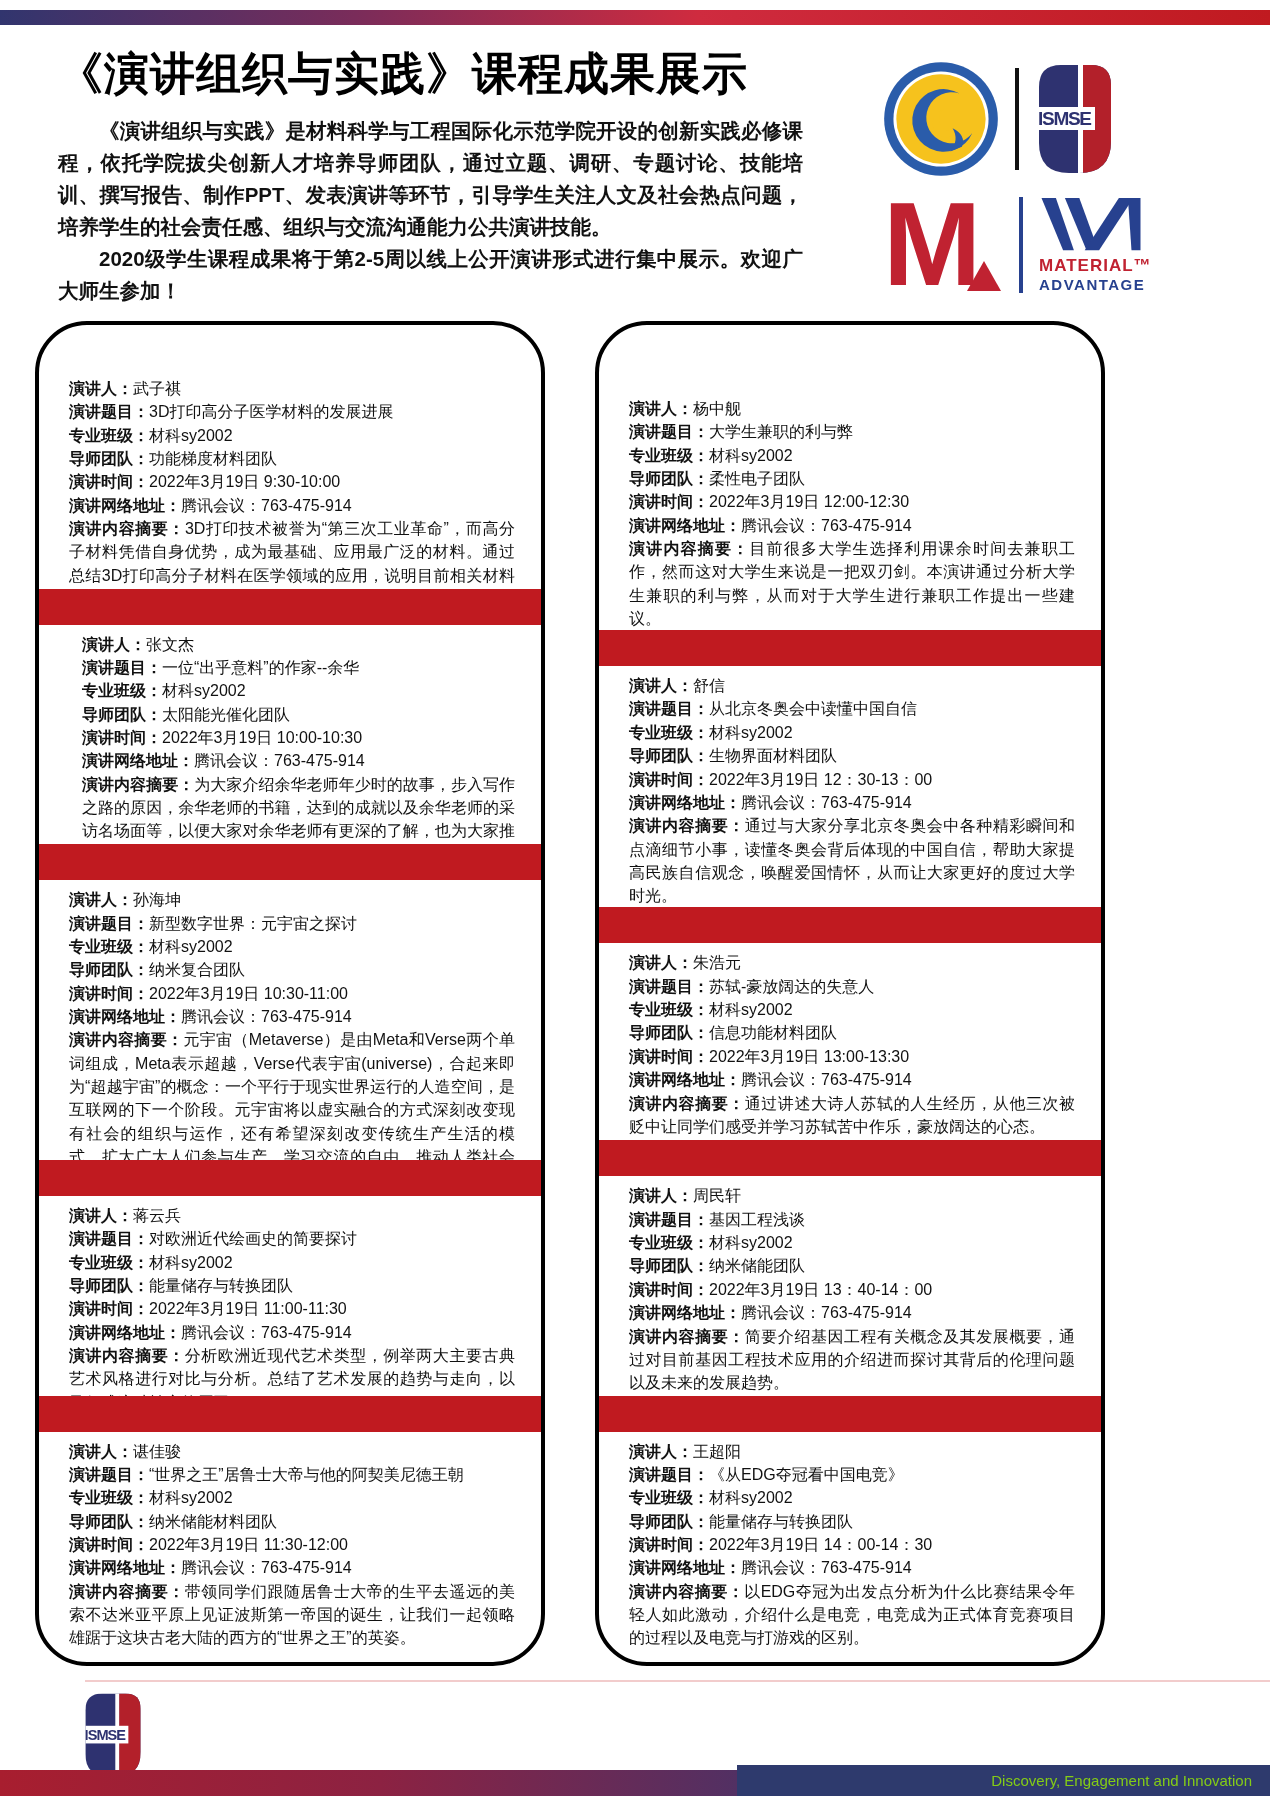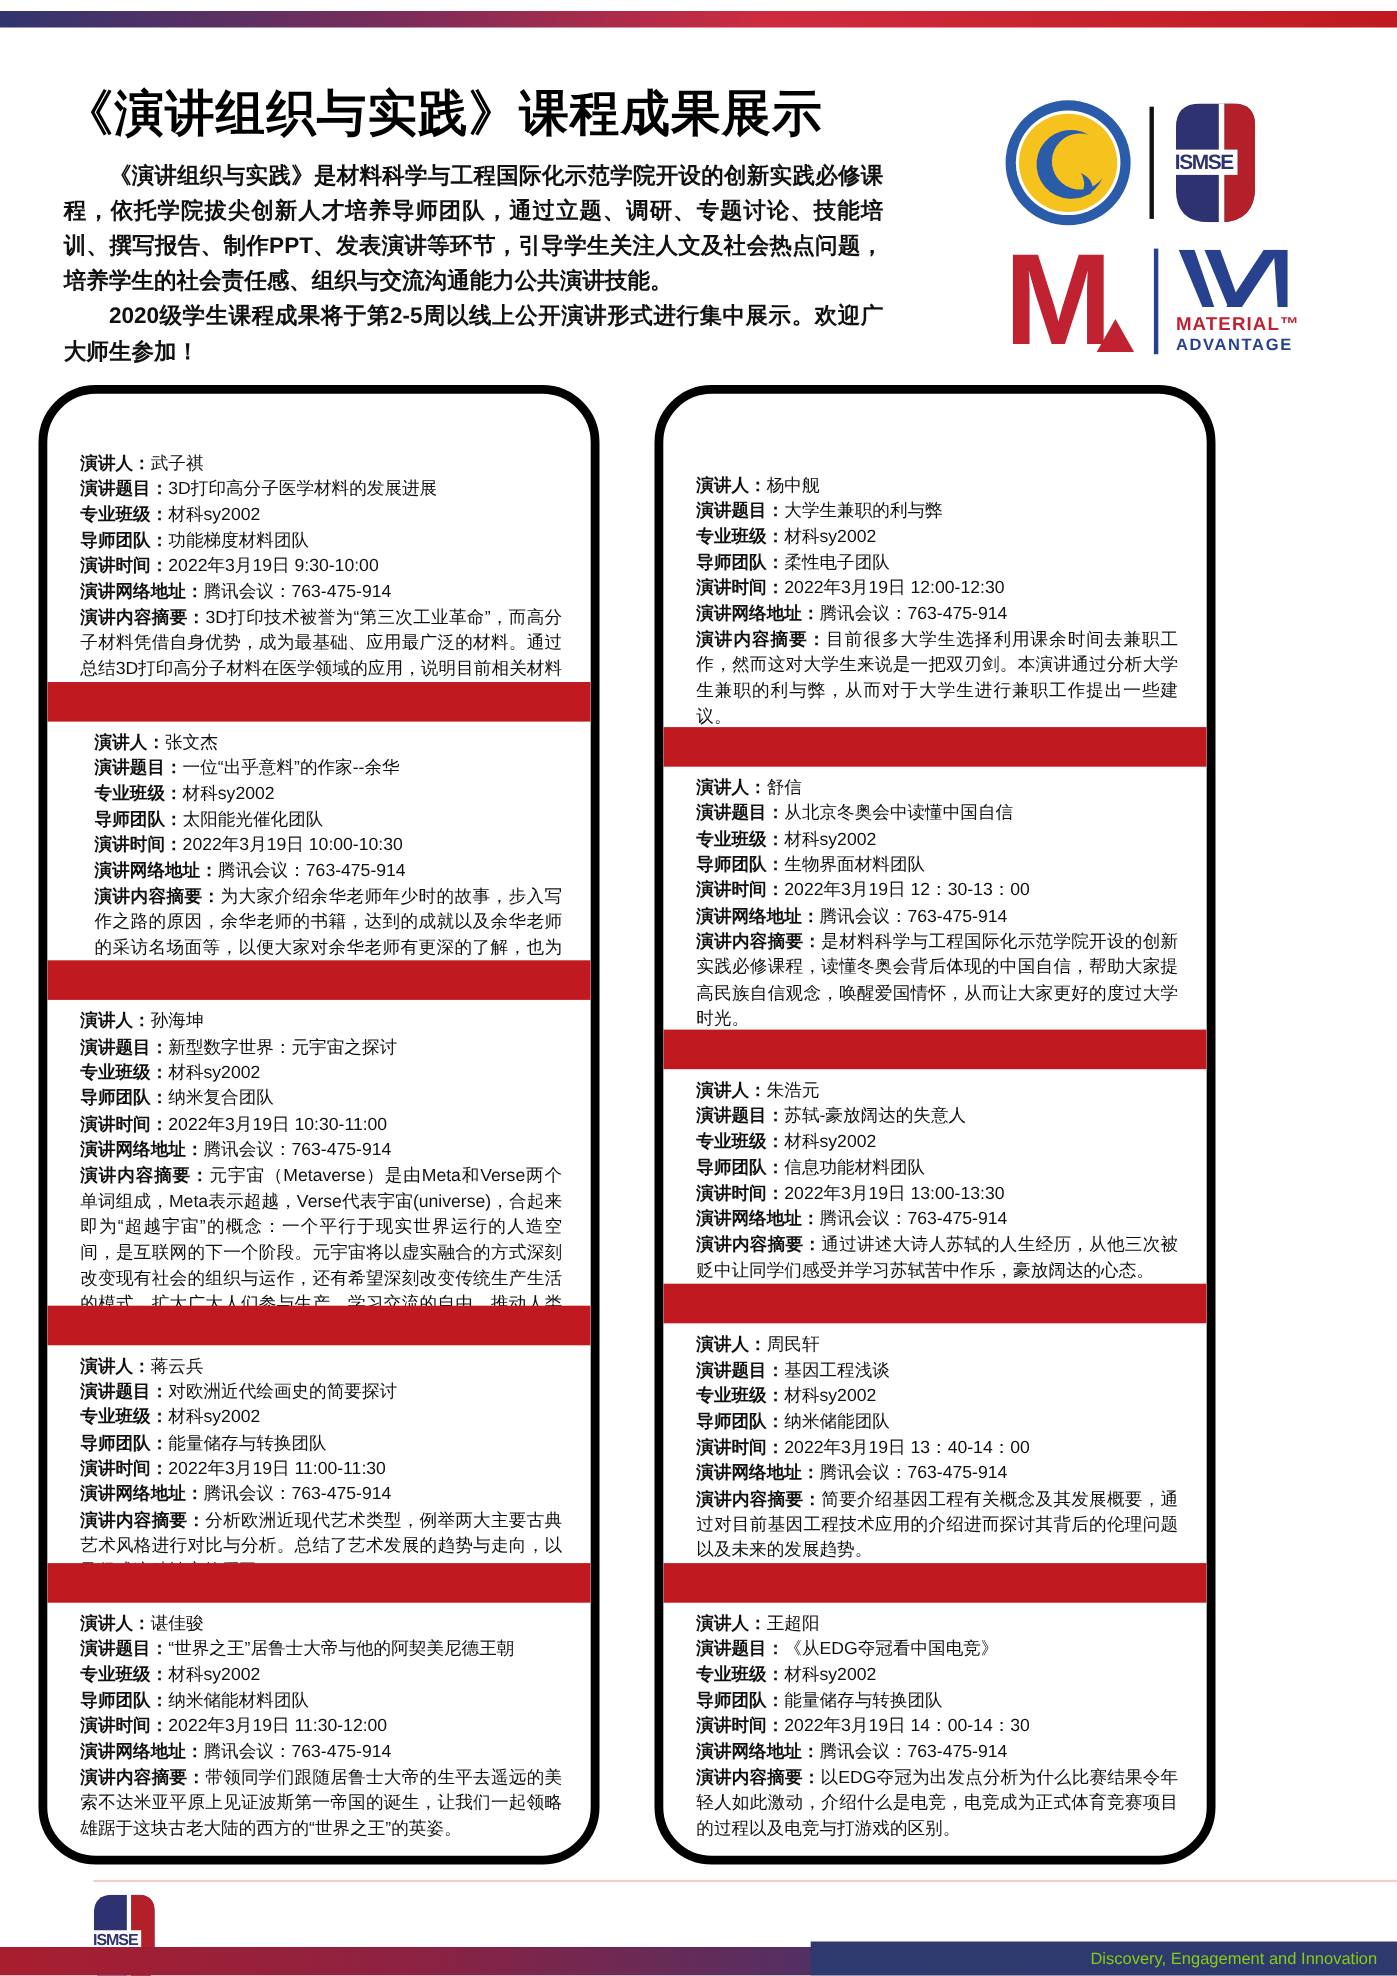--- a/index.html
+++ b/index.html
@@ -9,21 +9,21 @@
     position:relative;
     font-family:"Liberation Sans", sans-serif;
     color:#111;
     overflow:hidden;
   }
   .top-bar {
     margin:10px 0 0 0;
     height:15px; width:100%;
     background:linear-gradient(90deg,#31356e 0%,#7a2c5a 28%,#cf2b3f 55%,#c01a20 100%);
   }
-  .header { display:flex; padding:22px 42px 0 58px;margin-top:29px; }
+  .header { display:flex; padding:22px 72px 0 58px; }
   .header-text { width:745px; }
   .page-title {
     font-size:45px; font-weight:900; letter-spacing:1px;
     color:#000; line-height:1.2; white-space:nowrap;
   }
   .intro { margin-top:14px; font-size:20.5px; font-weight:700; line-height:1.56; text-align:justify; }
   .intro p { text-indent:2em; }
   .logo-panel { margin-left:auto; width:315px; padding-top:14px; }
   .logo-row { display:flex; align-items:center; gap:16px; }
   .logo-row + .logo-row { margin-top:20px; }
@@ -37,21 +37,21 @@
     border-left:17px solid transparent; border-right:17px solid transparent;
     border-bottom:30px solid #c02231; }
   .wt-block { width:128px; }
   .wt-mark { width:104px; height:54px; display:block; }
   .wt-line1 { font-size:17px; font-weight:900; color:#c02231; letter-spacing:1px; margin-top:4px; }
   .wt-line2 { font-size:15px; font-weight:700; color:#27418f; letter-spacing:1.5px; }
 
   .columns { display:flex; gap:50px; margin:14px 0 0 35px; }
   .column {
     width:510px; height:1345px;
-    border:8px solid #000000; border-radius:52px;
+    border:4px solid #000000; border-radius:52px;
     overflow:hidden;
     display:flex; flex-direction:column;
     padding-top:44px;
   }
   .red-bar { height:36px; width:100%; flex:none; }
   .card { padding:8px 26px 12px 30px; }
   .card p { font-size:16px; line-height:1.46; text-align:justify; }
   .card b { font-weight:800; }
   .col-left  > :nth-child(1){ min-height:170px; }
   .col-left  > :nth-child(3){ min-height:165px;margin-left:13px; }
@@ -203,21 +203,21 @@
     <p><b>演讲内容摘要：</b><span>目前很多大学生选择利用课余时间去兼职工作，然而这对大学生来说是一把双刃剑。本演讲通过分析大学生兼职的利与弊，从而对于大学生进行兼职工作提出一些建议。</span></p>
   </div>
 <div class="red-bar" style="background: rgb(192, 26, 32);"></div>
   <div class="card">
     <p><b>演讲人：</b><span>舒信</span></p>
     <p><b>演讲题目：</b><span>从北京冬奥会中读懂中国自信</span></p>
     <p><b>专业班级：</b><span>材科sy2002</span></p>
     <p><b>导师团队：</b><span>生物界面材料团队</span></p>
     <p><b>演讲时间：</b><span>2022年3月19日 12：30-13：00</span></p>
     <p><b>演讲网络地址：</b><span>腾讯会议：763-475-914</span></p>
-    <p><b>演讲内容摘要：</b><span>是材料科学与工程国际化示范学院开设的创新实践必修课程，读懂冬奥会背后体现的中国自信，帮助大家提高民族自信观念，唤醒爱国情怀，从而让大家更好的度过大学时光。</span></p>
+    <p><b>演讲内容摘要：</b><span>通过与大家分享北京冬奥会中各种精彩瞬间和点滴细节小事，读懂冬奥会背后体现的中国自信，帮助大家提高民族自信观念，唤醒爱国情怀，从而让大家更好的度过大学时光。</span></p>
   </div>
 <div class="red-bar" style="background: rgb(192, 26, 32);"></div>
   <div class="card">
     <p><b>演讲人：</b><span>朱浩元</span></p>
     <p><b>演讲题目：</b><span>苏轼-豪放阔达的失意人</span></p>
     <p><b>专业班级：</b><span>材科sy2002</span></p>
     <p><b>导师团队：</b><span>信息功能材料团队</span></p>
     <p><b>演讲时间：</b><span>2022年3月19日 13:00-13:30</span></p>
     <p><b>演讲网络地址：</b><span>腾讯会议：763-475-914</span></p>
     <p><b>演讲内容摘要：</b><span>通过讲述大诗人苏轼的人生经历，从他三次被贬中让同学们感受并学习苏轼苦中作乐，豪放阔达的心态。</span></p>

